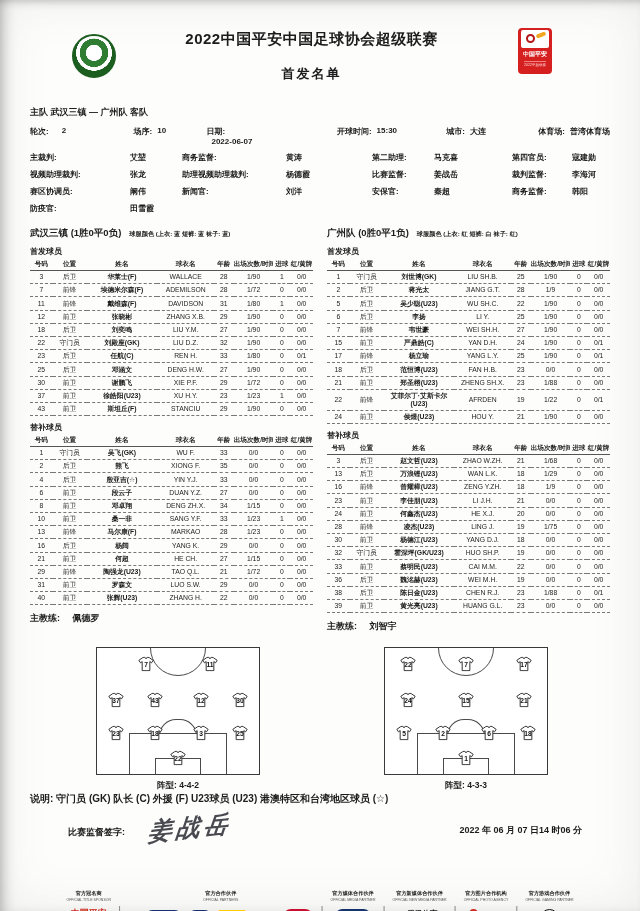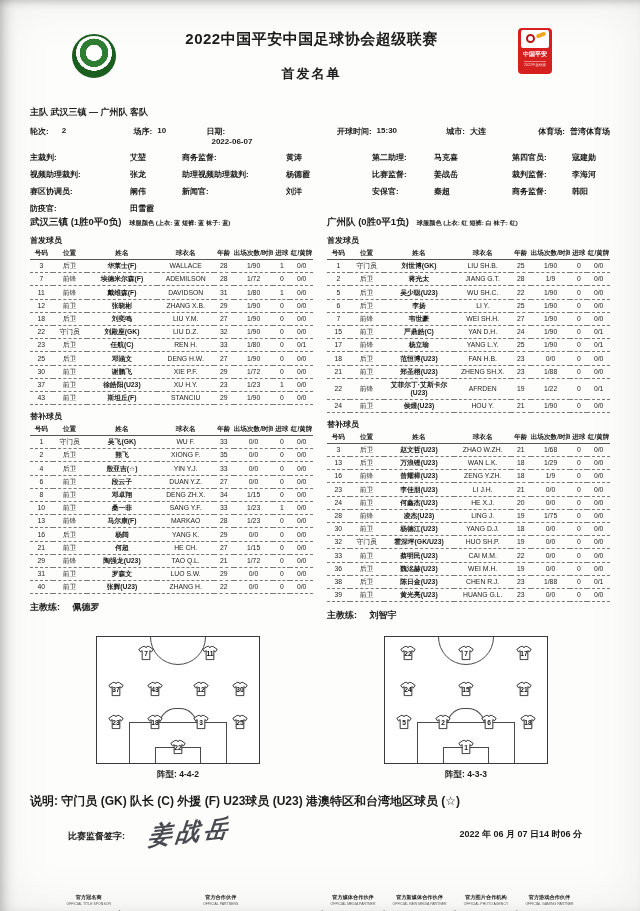--- a/index.html
+++ b/index.html
@@ -40,21 +40,21 @@
   .info-pair.w0{width:108px;gap:8px;}.info-pair.w1{width:76px;}.info-pair.w2{width:136px;flex-direction:column;}
   .info-pair.w3{width:114px;}.info-pair.w4{width:96px;}.info-pair.w5{flex:1;}
   .officials{display:grid;grid-template-columns:152px 190px 140px 98px;margin-top:6px;font-size:8px;font-weight:bold;row-gap:6px;}
   .off-pair{display:flex;white-space:nowrap;}
   .off-pair .lbl{flex:0 0 auto;}
   .off-pair.c0 .lbl{width:100px;}
   .off-pair.c1 .lbl{width:104px;}
   .off-pair.c2 .lbl{width:62px;}
   .off-pair.c3 .lbl{width:60px;}
   
-  .teams-row{display:flex;gap:14px;margin-top:2px;}
+  .teams-row{display:flex;gap:14px;margin-top:13px;}
   .team-col{flex:1;min-width:0;}
   .team-head{display:flex;align-items:baseline;gap:8px;}
   .tname{font-size:9.5px;font-weight:bold;white-space:nowrap;}
   .kit{font-size:6.2px;font-weight:bold;white-space:nowrap;color:#222;}
   .sec{font-size:8px;font-weight:bold;margin-top:6px;}
   table.roster{width:100%;border-collapse:collapse;table-layout:fixed;margin-top:2px;}
   table.roster th{font-size:6.6px;font-weight:bold;border-bottom:1px solid #555;padding:1px 0;white-space:nowrap;overflow:hidden;}
   table.roster td{
     font-size:6.8px;text-align:center;border-bottom:1px dashed #777;padding:2.2px 0;
     white-space:normal;overflow:hidden;line-height:1.15;
@@ -70,21 +70,21 @@
   .formations{display:flex;justify-content:space-between;margin-top:14px;padding:0 62px 0 66px;}
   .pitch-wrap{display:flex;flex-direction:column;align-items:center;}
   .pitch{position:relative;width:164px;height:128px;border:1.4px solid #3a3a3a;background:#fff;overflow:hidden;box-sizing:border-box;}
   .center-circle{position:absolute;top:-28px;left:50%;transform:translateX(-50%);width:54px;height:54px;border:1.2px solid #4a4a4a;border-radius:50%;}
   .pen-arc{position:absolute;bottom:38px;left:50%;transform:translateX(-50%);width:36px;height:16px;border:1.2px solid #4a4a4a;border-bottom:none;border-radius:18px 18px 0 0;}
   .pen-box{position:absolute;bottom:-1px;left:50%;transform:translateX(-50%);width:96px;height:40px;border:1.2px solid #4a4a4a;background:#fff;}
   .goal-box{position:absolute;bottom:-1px;left:50%;transform:translateX(-50%);width:44px;height:15px;border:1.2px solid #4a4a4a;background:#fff;}
   .shirt{position:absolute;transform:translate(-50%,-50%);}
   .f-label{font-size:8.5px;font-weight:bold;margin-top:5px;}
   
-  .legend{font-size:12px;font-weight:bold;margin-top:12px;}
+  .legend{font-size:10px;font-weight:bold;}
   .sigrow{position:relative;margin-top:10px;height:40px;}
   .sig-label{position:absolute;left:38px;top:10px;font-size:9px;font-weight:bold;}
   .sig-script{
     position:absolute;left:118px;top:-4px;font-size:24px;font-style:italic;font-weight:bold;color:#2a2a33;
     transform:rotate(-6deg) skewX(-12deg);letter-spacing:4px;opacity:.85;
   }
   .stamp{position:absolute;right:28px;top:8px;font-size:9px;font-weight:bold;}
   
   .footer{display:flex;align-items:flex-start;justify-content:center;gap:7px;margin-top:34px;}
   .sp-group{display:flex;flex-direction:column;align-items:center;}

